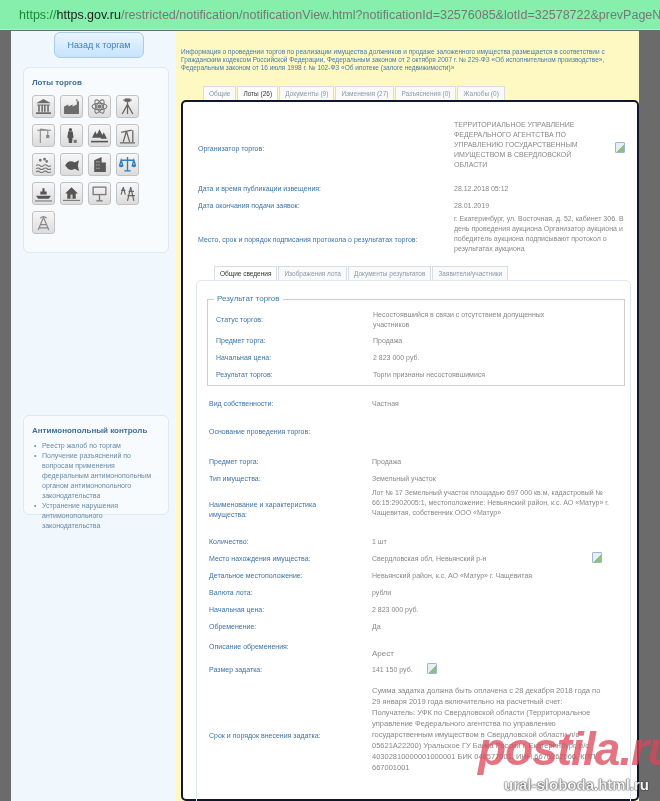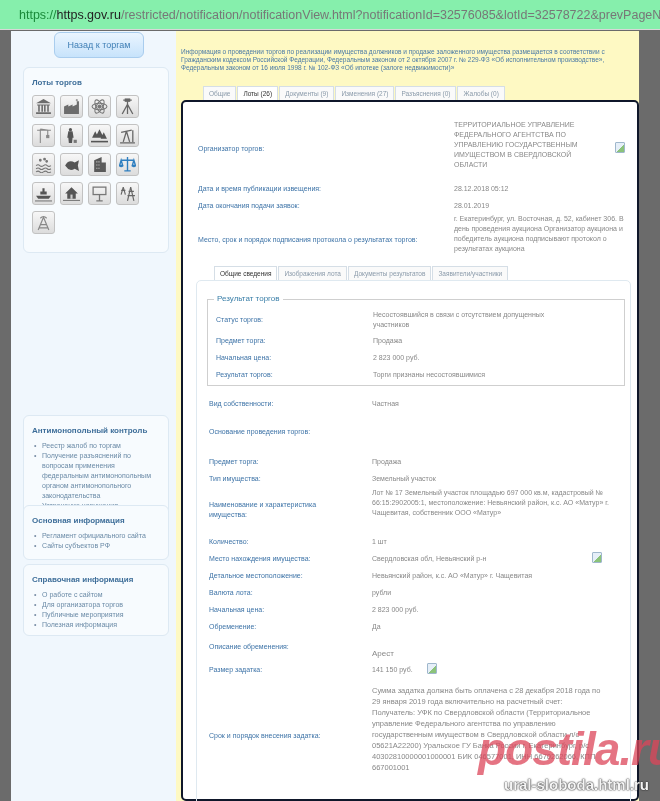--- a/index.html
+++ b/index.html
@@ -162,37 +162,21 @@
 
     <div class="panel" style="top:348px;height:100px;margin-top:36px;">
       <h3>Антимонопольный контроль</h3>
       <ul>
         <li>Реестр жалоб по торгам</li>
         <li>Получение разъяснений по вопросам применения федеральным антимонопольным органом антимонопольного законодательства</li>
         <li>Устранение нарушения антимонопольного законодательства</li>
       </ul>
     </div>
 
-    <div class="panel" style="top:474px;height:55px;">
-      <h3>Основная информация</h3>
-      <ul>
-        <li>Регламент официального сайта</li>
-        <li>Сайты субъектов РФ</li>
-      </ul>
-    </div>
-
-    <div class="panel" style="top:533px;height:72px;">
-      <h3>Справочная информация</h3>
-      <ul>
-        <li>О работе с сайтом</li>
-        <li>Для организатора торгов</li>
-        <li>Публичные мероприятия</li>
-        <li>Полезная информация</li>
-      </ul>
-    </div>
+
   </div>
 
   <div class="content">
     <div class="intro">Информация о проведении торгов по реализации имущества должников и продаже заложенного имущества размещается в соответствии с Гражданским кодексом Российской Федерации, Федеральным законом от 2 октября 2007 г. № 229-ФЗ «Об исполнительном производстве», Федеральным законом от 16 июля 1998 г. № 102-ФЗ «Об ипотеке (залоге недвижимости)»</div>
 
     <div class="tabs" style="left:22px;top:55px;">
       <div class="tab">Общие</div>
       <div class="tab active">Лоты (26)</div>
       <div class="tab">Документы (9)</div>
       <div class="tab">Изменения (27)</div>

